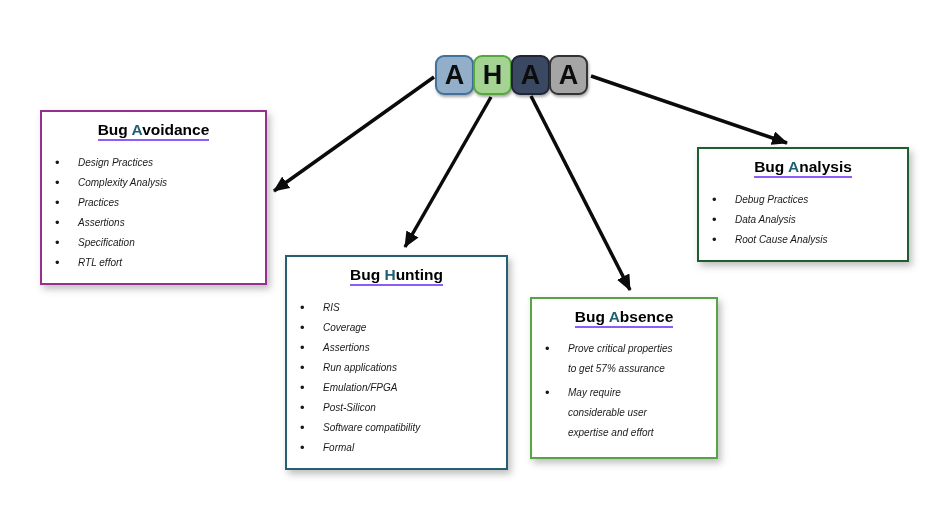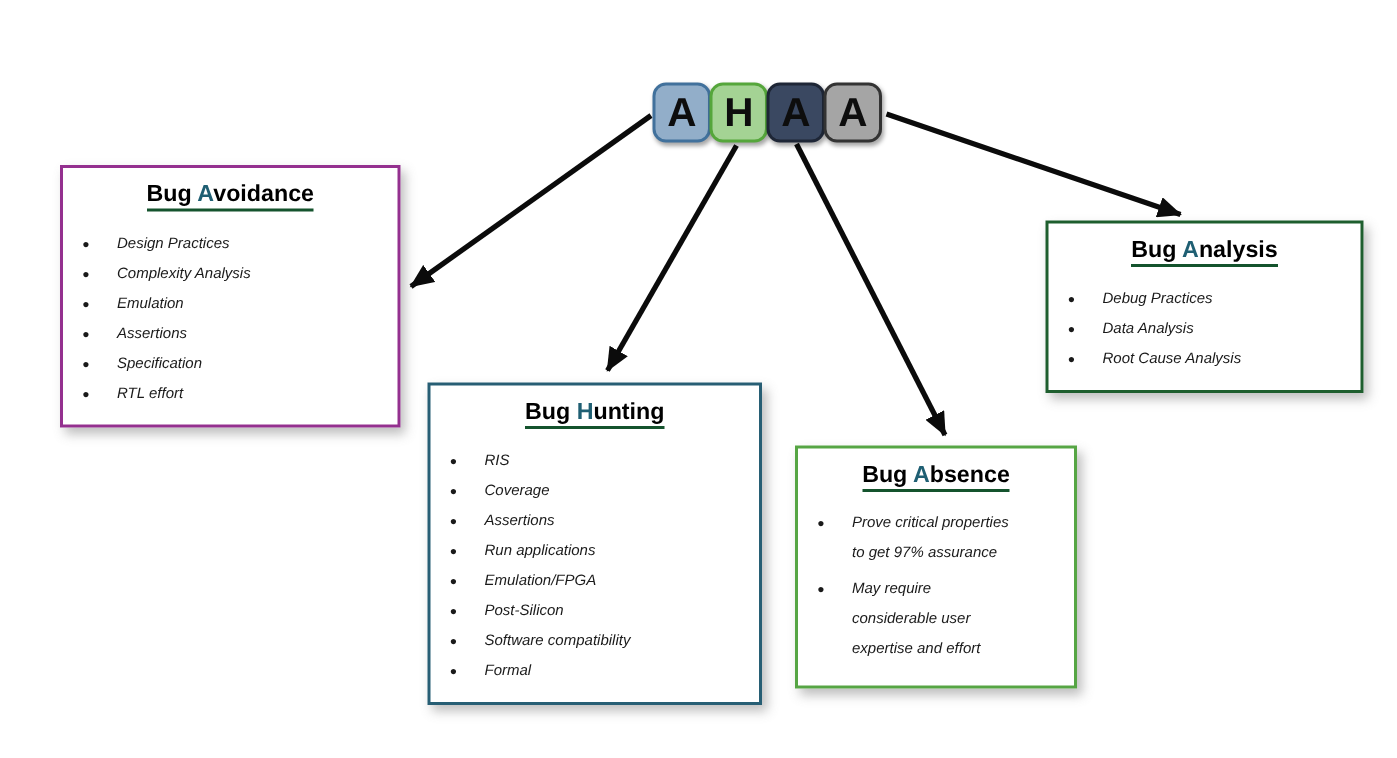--- a/index.html
+++ b/index.html
@@ -61,21 +61,21 @@
   .box-analysis  { left: 697px; top: 147px; width: 212px; }
 
   .box-title {
     text-align: center;
     font-size: 15.5px;
     font-weight: 700;
     color: #000;
     line-height: 20px;
   }
   .box-title .underline {
-    border-bottom: 2px solid #14532d;
+    border-bottom: 2px solid #8b5cf6;
     padding-bottom: 1px;
   }
 
   .bullets {
     list-style: none;
     margin: 13px 0 0 0;
     padding: 0;
   }
   .bullets li {
     position: relative;
@@ -131,21 +131,21 @@
 
   <div class="box box-avoidance" style="border-color: rgb(148, 48, 143);">
     <div class="box-title">
       <span class="underline">
         <span>Bug </span><span style="color: rgb(31, 95, 115);">A</span><span>voidance</span>
       </span>
     </div>
     <ul class="bullets">
         <li>Design Practices</li>
         <li>Complexity Analysis</li>
-        <li>Emulation</li>
+        <li>Practices</li>
         <li>Assertions</li>
         <li>Specification</li>
         <li>RTL effort</li>
       </ul>
   </div>
 
   <div class="box box-hunting" style="border-color: rgb(39, 94, 116);">
     <div class="box-title">
       <span class="underline">
         <span>Bug </span><span style="color: rgb(31, 95, 115);">H</span><span>unting</span>
@@ -164,21 +164,21 @@
   </div>
 
   <div class="box box-absence" style="border-color: rgb(86, 165, 68);">
     <div class="box-title">
       <span class="underline">
         <span>Bug </span><span style="color: rgb(31, 95, 115);">A</span><span>bsence</span>
       </span>
     </div>
     <ul class="bullets">
         <li>Prove critical properties
-to get 97% assurance</li>
+to get 57% assurance</li>
         <li>May require
 considerable user
 expertise and effort</li>
       </ul>
   </div>
 
   <div class="box box-analysis" style="border-color: rgb(30, 94, 46);">
     <div class="box-title">
       <span class="underline">
         <span>Bug </span><span style="color: rgb(31, 95, 115);">A</span><span>nalysis</span>

